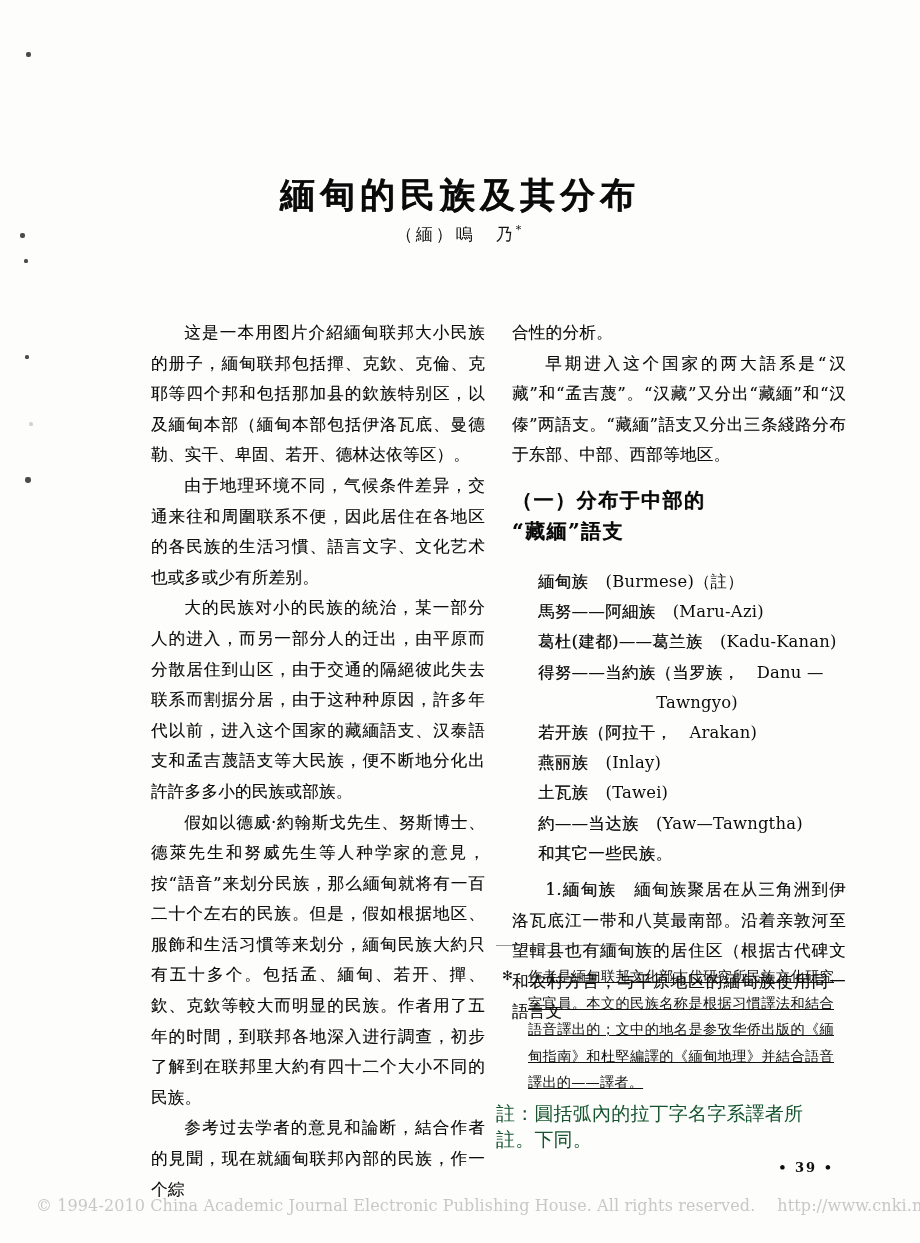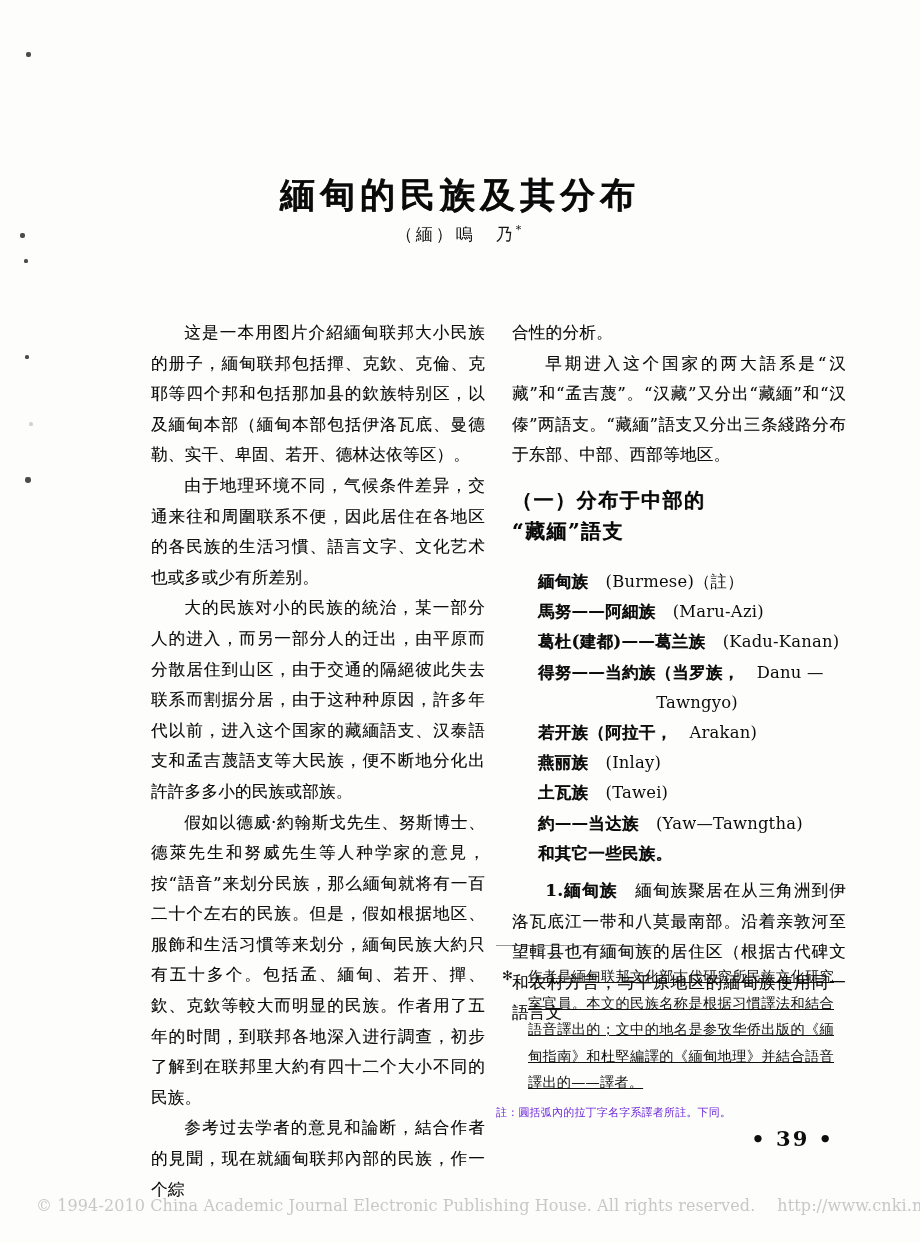--- a/index.html
+++ b/index.html
@@ -101,21 +101,21 @@
     margin: 0 0 6px 0;
     padding: 0 0 0 26px;
   }
   ul.ethnic-list li {
     font-size: 16.4px;
     line-height: 30.2px;
     color: #0b0b0b;
     white-space: normal;
   }
   .zh {
-    font-weight: 700;
+    font-weight: 400;
     letter-spacing: 0.4px;
     text-shadow: 0.45px 0 0 rgba(0,0,0,.55);
   }
   .lat {
     font-family: "DejaVu Serif", "Liberation Serif", serif;
     font-weight: 400;
     letter-spacing: 0.2px;
     margin-left: 12px;
   }
   li.wrap-item { position: relative; }
@@ -154,32 +154,32 @@
   }
   .fn-text {
     flex: 1 1 auto;
     text-align: justify;
     text-justify: inter-character;
     word-break: break-all;
     letter-spacing: 0.2px;
     text-decoration: underline;
   }
   .fn-note {
-    font-size: 11px;
+    font-size: 19px;
     line-height: 26.5px;
-    color: #6d28d9;
+    color: #14532d;
     letter-spacing: 0.2px;
   }
 
   
   .page-number {
     position: absolute;
     right: 86px;
-    top: 1126px;
-    font-size: 21px;
+    top: 1160px;
+    font-size: 13px;
     font-weight: 700;
     letter-spacing: 2px;
     color: #0d0d0d;
   }
 
   
   .copyright {
     position: absolute;
     left: 36px;
     top: 1196px;

